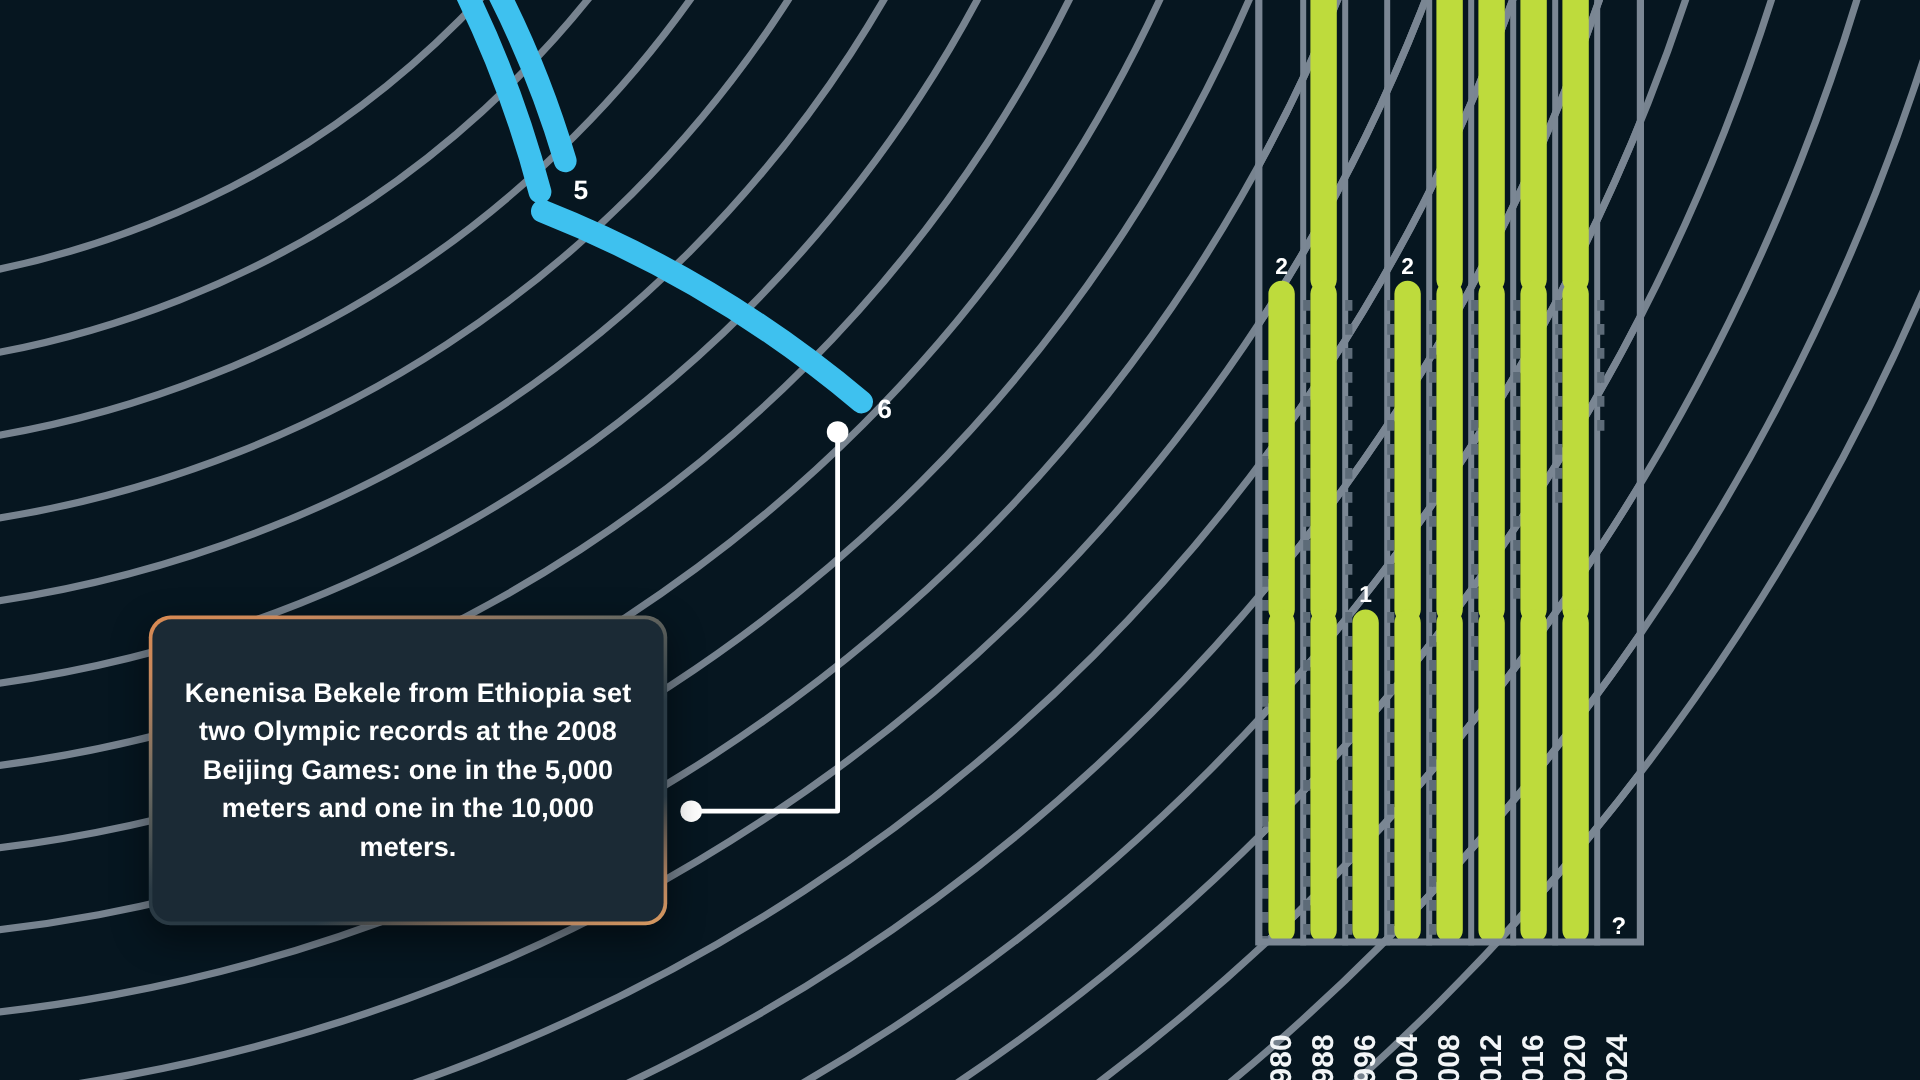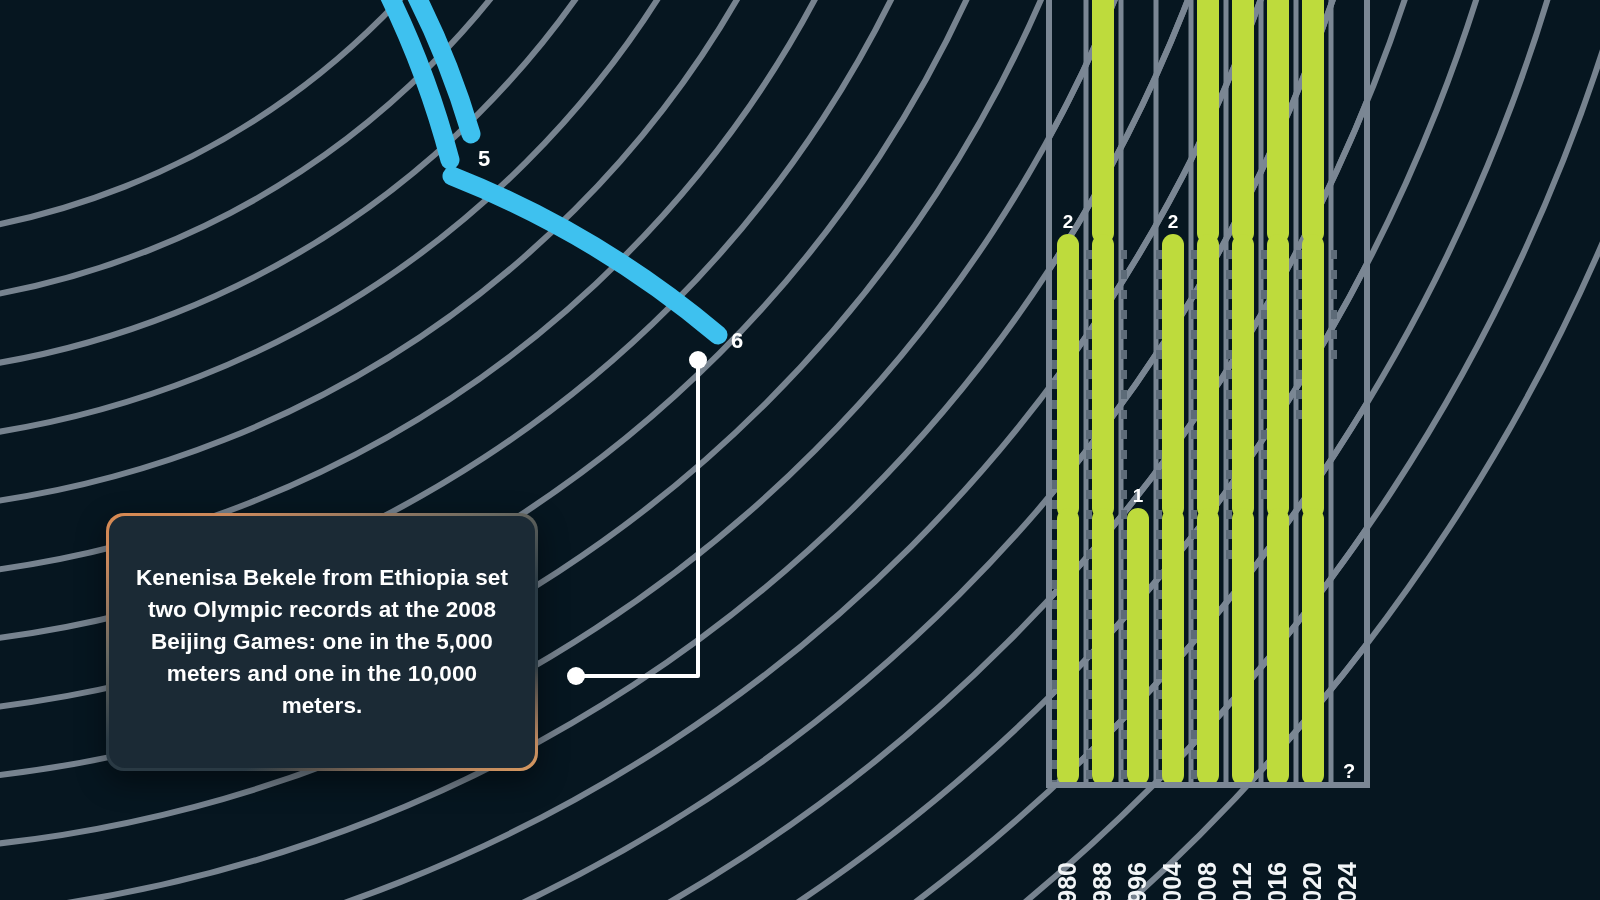--- a/index.html
+++ b/index.html
@@ -20,21 +20,21 @@
     width: 1600px; height: 900px;
     display: block;
   }
   #bg-svg { z-index: 1; }
   #chart-svg { z-index: 2; }
   #overlay-svg { z-index: 3; }
 
   
   .tooltip-card {
     position: absolute;
-    left: 106px; top: 513px;
+    left: 124px; top: 513px;
     width: 432px; height: 258px;
     z-index: 5;
     border-radius: 18px;
     padding: 3px;
     background: linear-gradient(160deg,
                 #d98a52 0%, #c9885c 12%, #6b6a62 34%,
                 #2a3a44 55%, #2a3a44 74%, #b9855e 92%, #d99a60 100%);
     box-shadow: 0 10px 30px rgba(0,0,0,0.45);
   }
   .tooltip-inner {

